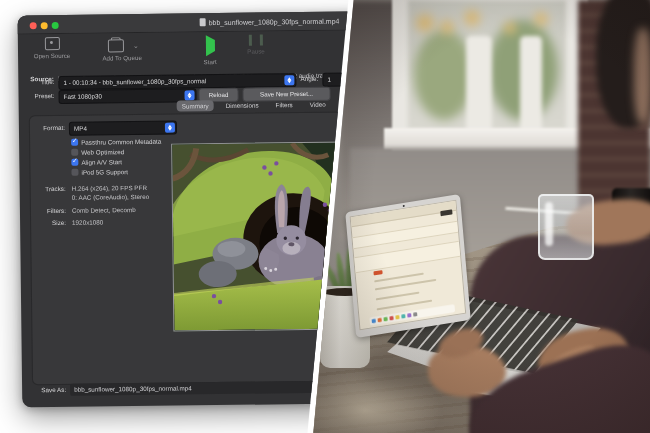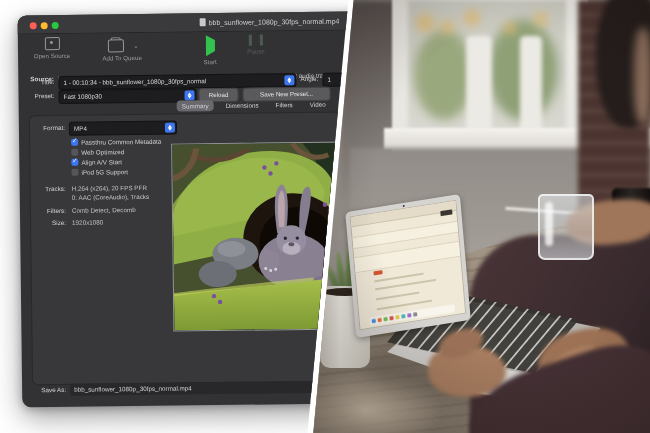--- a/index.html
+++ b/index.html
@@ -214,21 +214,21 @@
         <span class="box on"></span>
         <span>Align A/V Start</span>
       </div>
       <div class="chk" style="left:52px;top:154px;z-index:2;">
         <span class="box"></span>
         <span>iPod 5G Support</span>
       </div>
 
       <div class="info-lbl" style="left:8px;top:170px;z-index:2;">Tracks:</div>
       <div class="info-val" style="left:52px;top:170px;z-index:2;">H.264 (x264), 20 FPS PFR</div>
-      <div class="info-val" style="left:52px;top:179px;z-index:2;">0: AAC (CoreAudio), Tracks</div>
+      <div class="info-val" style="left:52px;top:179px;z-index:2;">0: AAC (CoreAudio), Stereo</div>
       <div class="info-lbl" style="left:8px;top:192px;z-index:2;">Filters:</div>
       <div class="info-val" style="left:52px;top:192px;z-index:2;">Comb Detect, Decomb</div>
       <div class="info-lbl" style="left:8px;top:204px;z-index:2;">Size:</div>
       <div class="info-val" style="left:52px;top:204px;z-index:2;">1920x1080</div>
 
       <div class="preview">
         <svg width="202" height="186" viewBox="0 0 202 186">
           <defs>
             <linearGradient id="grass" x1="0" y1="0" x2="0" y2="1">
               <stop offset="0" stop-color="#a9c14c"></stop>

